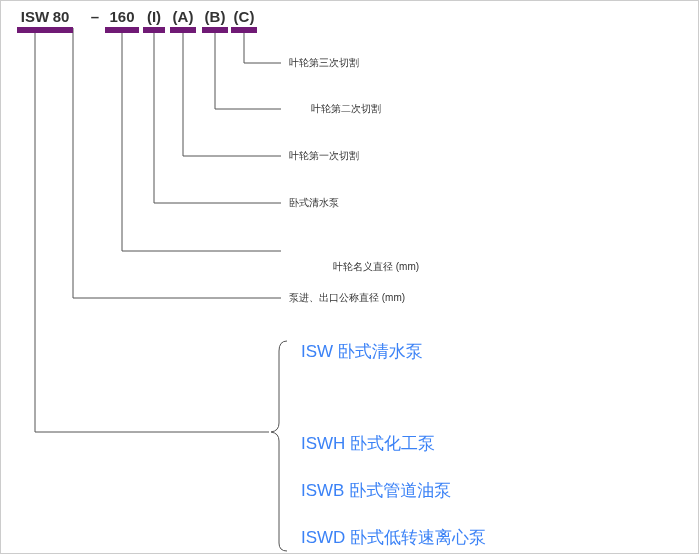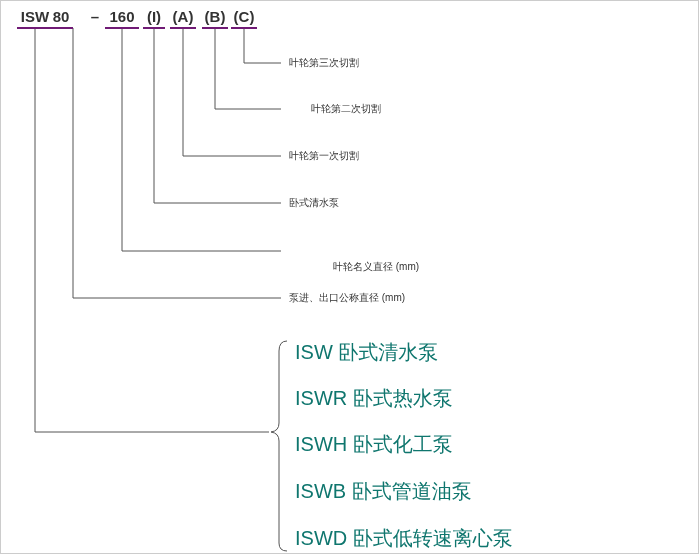--- a/index.html
+++ b/index.html
@@ -26,41 +26,41 @@
   }
   .tok {
     position: absolute;
     top: 6px;
     height: 20px;
     line-height: 20px;
     font-size: 15px;
     font-weight: bold;
     color: #333333;
     text-align: center;
-    border-bottom: 2px solid #701a75;
+    border-bottom: 6px solid #701a75;
   }
   .tok.nounderline {
     border-bottom: none;
   }
   .callout {
     position: absolute;
     left: 288px;
     height: 20px;
     line-height: 20px;
     font-size: 10px;
     color: #333333;
     white-space: nowrap;
   }
   .ptype {
     position: absolute;
-    left: 294px;
+    left: 300px;
     height: 20px;
     line-height: 20px;
-    font-size: 20px;
-    color: #0f766e;
+    font-size: 17px;
+    color: #3b82f6;
     white-space: nowrap;
   }
 </style>
 </head>
 <body>
 
 <div class="diagram">
 
   <svg class="lines" width="699" height="554" viewBox="0 0 699 554">
     <g fill="none" stroke="#555555" stroke-width="1">
@@ -87,18 +87,17 @@
   </div>
 
   <div class="callout" style="top:52px;">叶轮第三次切割</div>
   <div class="callout" style="top:98px;padding-left:22px;">叶轮第二次切割</div>
   <div class="callout" style="top:145px;">叶轮第一次切割</div>
   <div class="callout" style="top:192px;">卧式清水泵</div>
   <div class="callout" style="top:256px;margin-left:44px;">叶轮名义直径 (mm)</div>
   <div class="callout" style="top:287px;">泵进、出口公称直径 (mm)</div>
 
   <div class="ptype" style="top:341px;">ISW 卧式清水泵</div>
-  <div class="ptype" style="top:387px;">ISWR 卧式热水泵</div>
   <div class="ptype" style="top:433px;">ISWH 卧式化工泵</div>
   <div class="ptype" style="top:480px;">ISWB 卧式管道油泵</div>
   <div class="ptype" style="top:527px;">ISWD 卧式低转速离心泵</div>
 
 </div>
 
 </body></html>

